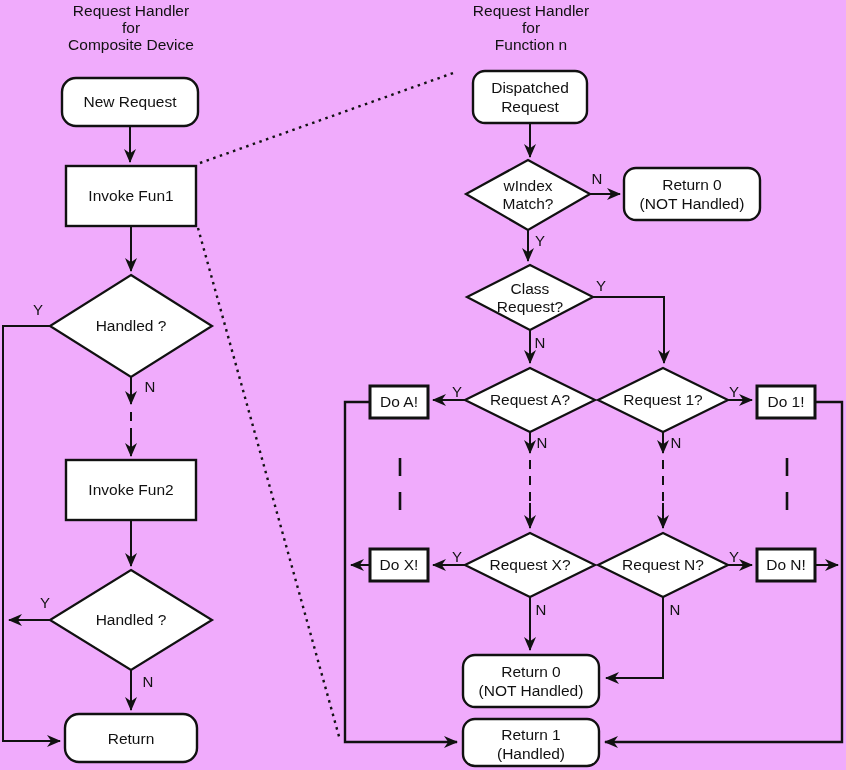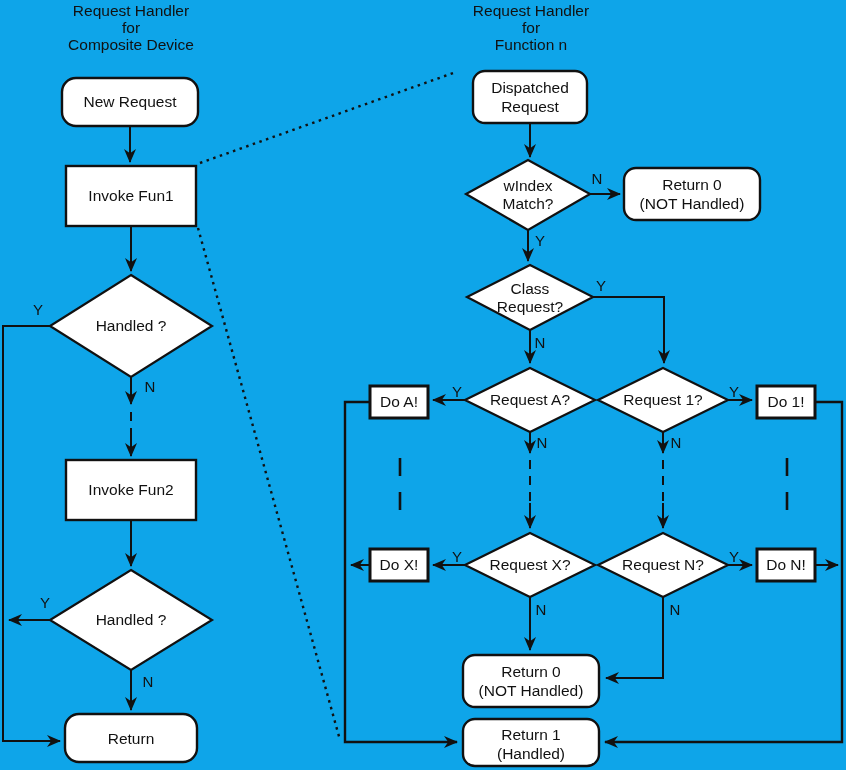--- a/index.html
+++ b/index.html
@@ -1,19 +1,19 @@
 <!DOCTYPE html>
 <html><head>
 <meta charset="utf-8">
 <style>
   html,body{margin:0;padding:0;background:#ffffff;}
   .canvas{
     position:relative;
     width:846px;height:770px;
-    background:#0ea5e9;
+    background:#f0abfc;
     font-family:"Liberation Sans","DejaVu Sans",sans-serif;
   }
   svg text{
     font-family:"Liberation Sans","DejaVu Sans",sans-serif;
     fill:#111111;
     font-size:15.5px;
   }
   svg text.branch{font-size:15px;}
   svg text.title{font-size:15.5px;}
 </style>

